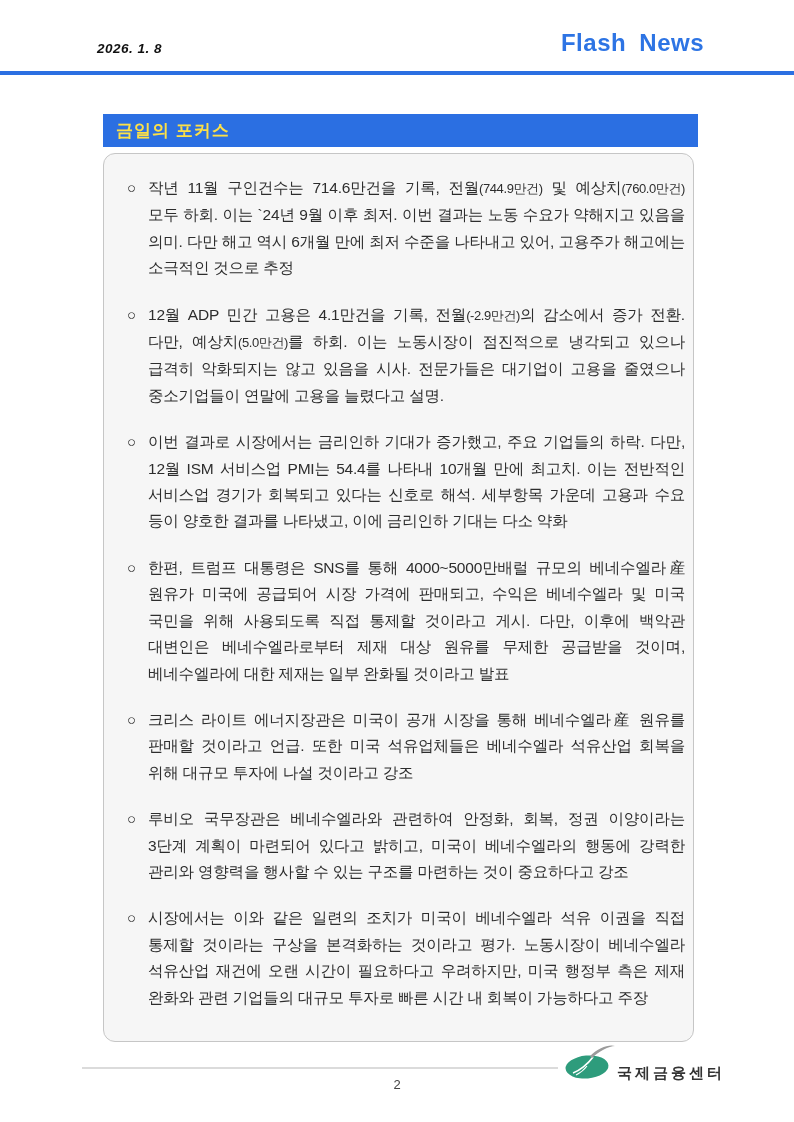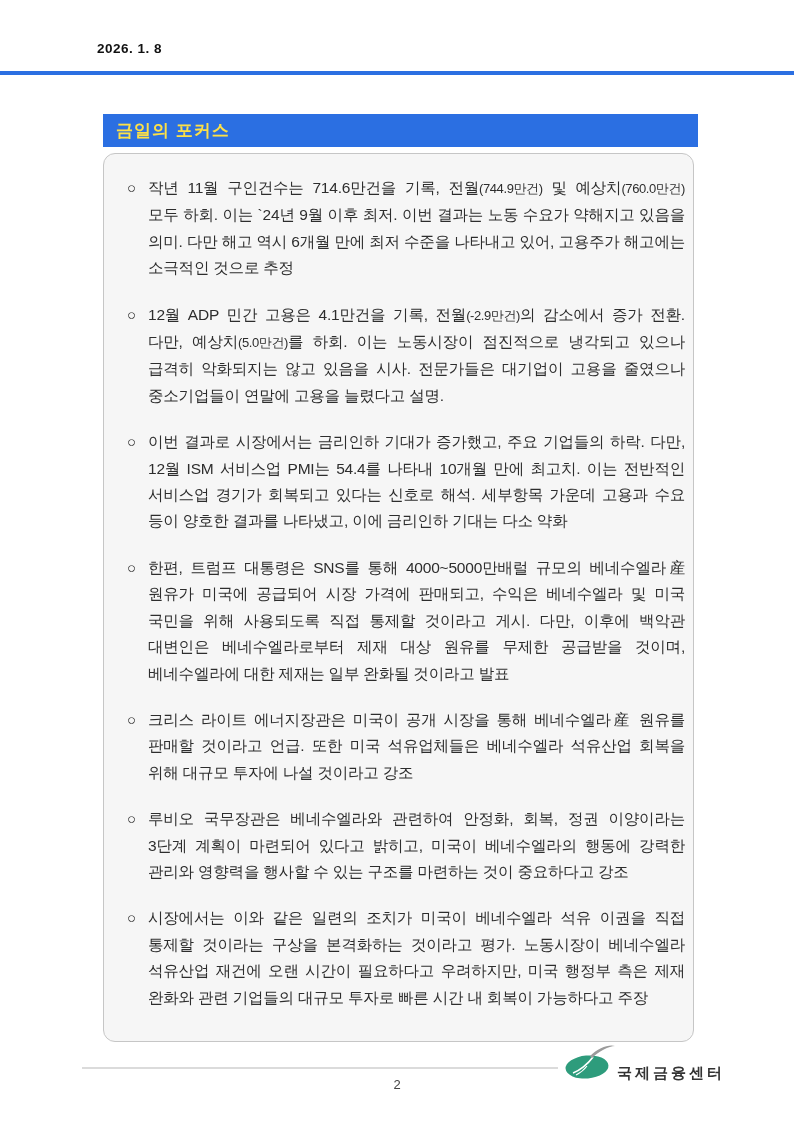--- a/index.html
+++ b/index.html
@@ -12,21 +12,21 @@
   body{
     font-family:"Liberation Sans","DejaVu Sans",sans-serif;
     width:794px;height:1122px;position:relative;overflow:hidden;
     color:#222;
   }
   .page{position:absolute;inset:0;background:#fff;}
 
   
   .report-date{
     position:absolute;left:97px;top:41px;
-    font-size:13.5px;font-weight:bold;color:#111;letter-spacing:.5px;
+    font-size:13.5px;font-weight:bold;color:#111;letter-spacing:.5px;font-style:italic;
   }
   .brand{
     position:absolute;right:90px;top:29px;
     font-size:24px;font-weight:bold;color:var(--brand-blue);
     letter-spacing:.5px;word-spacing:6px;
   }
   .header-rule{
     position:absolute;left:0;top:71px;width:794px;height:4px;
     background:var(--accent-blue);
   }
@@ -83,20 +83,21 @@
     position:absolute;left:0;top:1077px;width:794px;text-align:center;
     font-size:13px;color:#444;
   }
 </style>
 </head>
 <body>
 
 <div class="page">
 
   <span class="report-date">2026. 1. 8</span>
+  <span class="brand">Flash News</span>
   <div class="header-rule"></div>
 
   <div class="banner">
     <span class="banner-label">금일의 포커스</span>
   </div>
 
   <div class="focus-box">
 
     <div class="para">
       <span class="mark">○</span>

